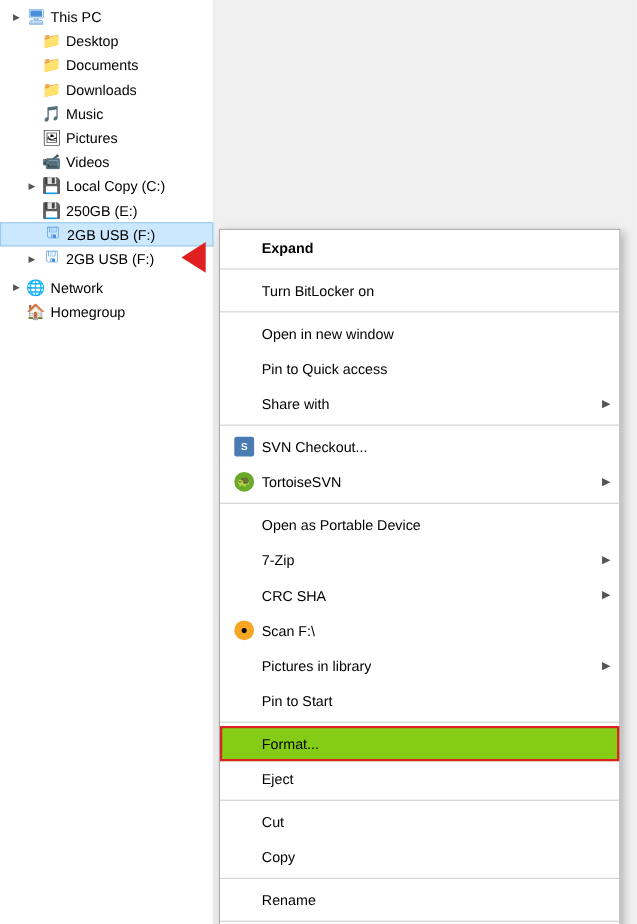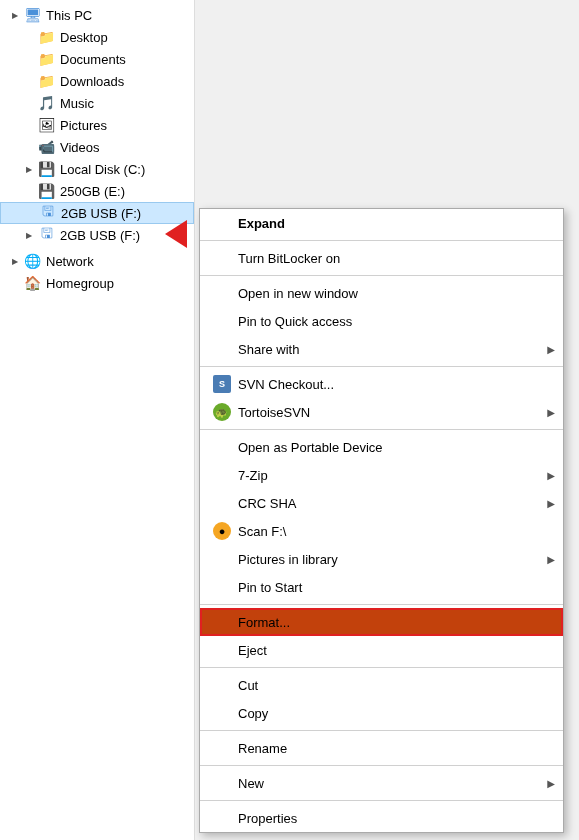--- a/index.html
+++ b/index.html
@@ -99,31 +99,31 @@
       background: #fff;
       border: 1px solid #aaa;
       box-shadow: 3px 3px 8px rgba(0,0,0,0.25);
       z-index: 100;
     }
 
     .menu-item {
       display: flex;
       align-items: center;
       height: 28px;
-      padding: 6px 12px;
+      padding: 16px 12px;
       cursor: pointer;
       color: #000;
       font-size: 13px;
       position: relative;
     }
     .menu-item.bold {
       font-weight: bold;
     }
     .menu-item.highlighted {
-      background: #c2410c;
+      background: #84cc16;
       outline: 2px solid #e02020;
       outline-offset: -2px;
     }
 
     .menu-item .item-icon {
       width: 20px;
       height: 20px;
       margin-right: 6px;
       display: flex;
       align-items: center;
@@ -228,21 +228,21 @@
 
   <div class="tree-item indent-1">
     <span class="chevron empty"></span>
     <span class="tree-icon">📹</span>
     <span>Videos</span>
   </div>
 
   <div class="tree-item indent-1">
     <span class="chevron right"></span>
     <span class="tree-icon icon-drive">💾</span>
-    <span>Local Disk (C:)</span>
+    <span>Local Copy (C:)</span>
   </div>
 
   <div class="tree-item indent-1">
     <span class="chevron empty"></span>
     <span class="tree-icon icon-drive">💾</span>
     <span>250GB (E:)</span>
   </div>
 
   <div class="tree-item indent-1 highlighted" style="background:#cce8ff; border:1px solid #99c9ef;">
     <span class="chevron empty"></span>

